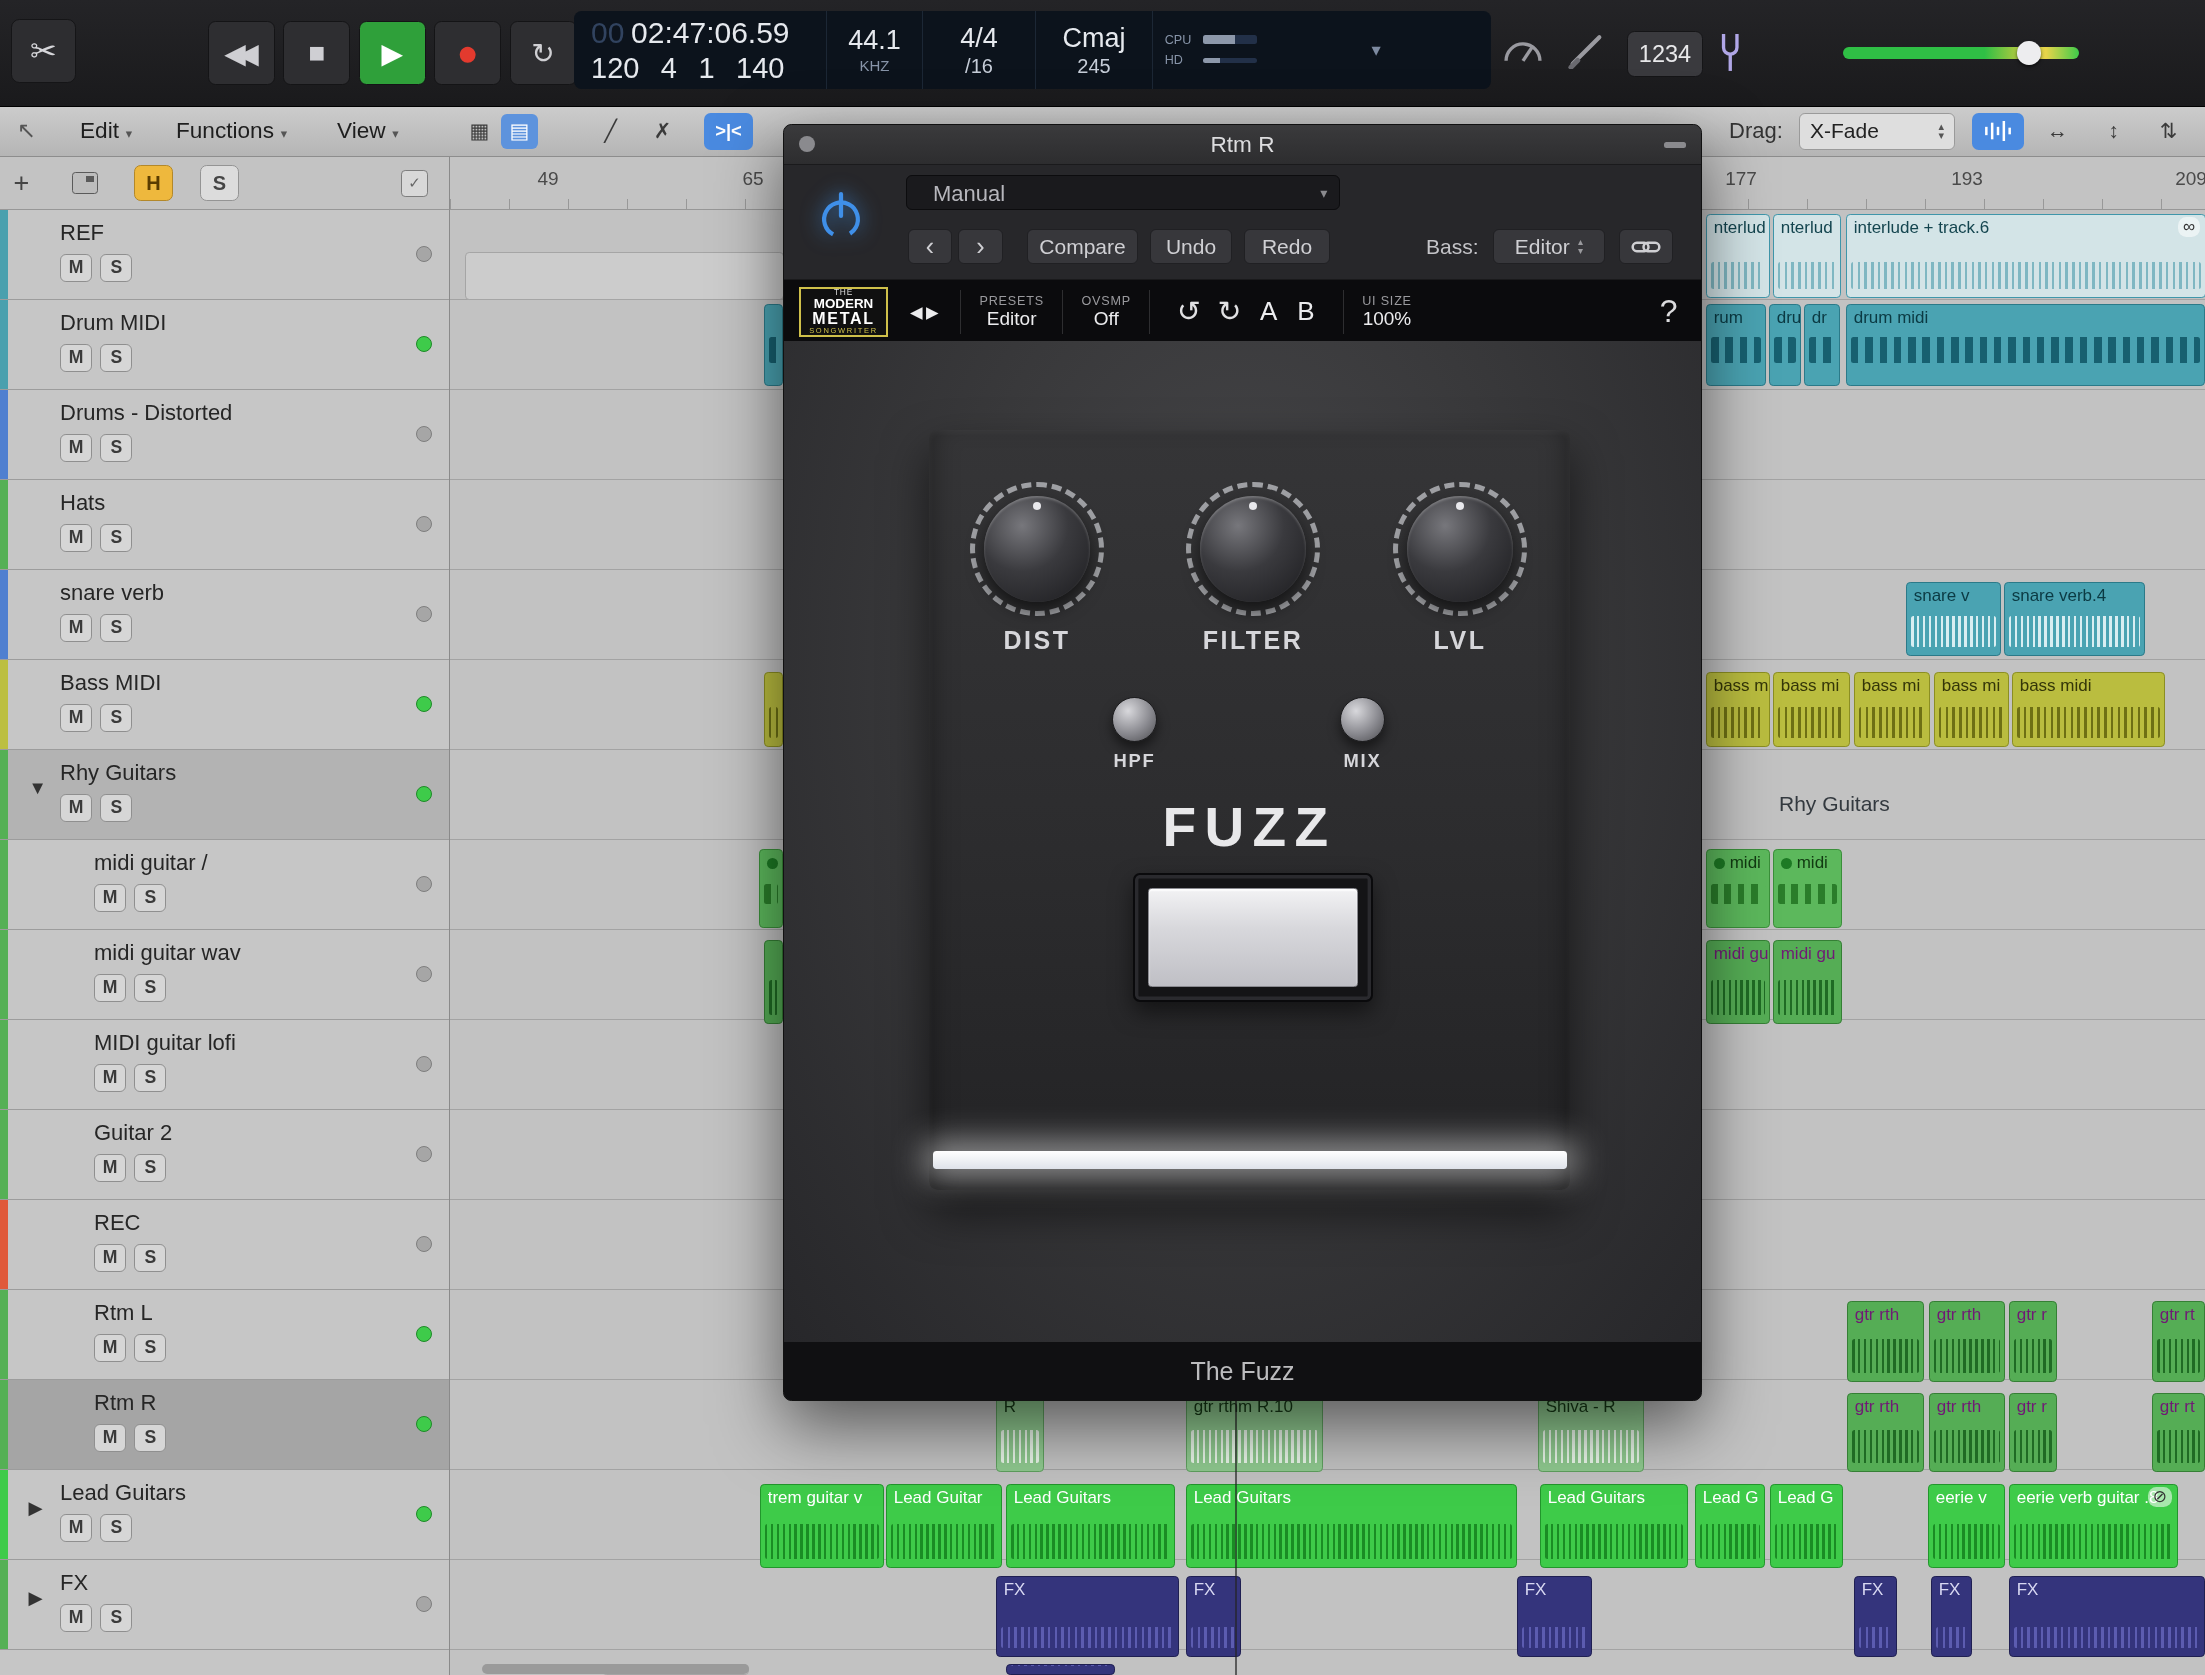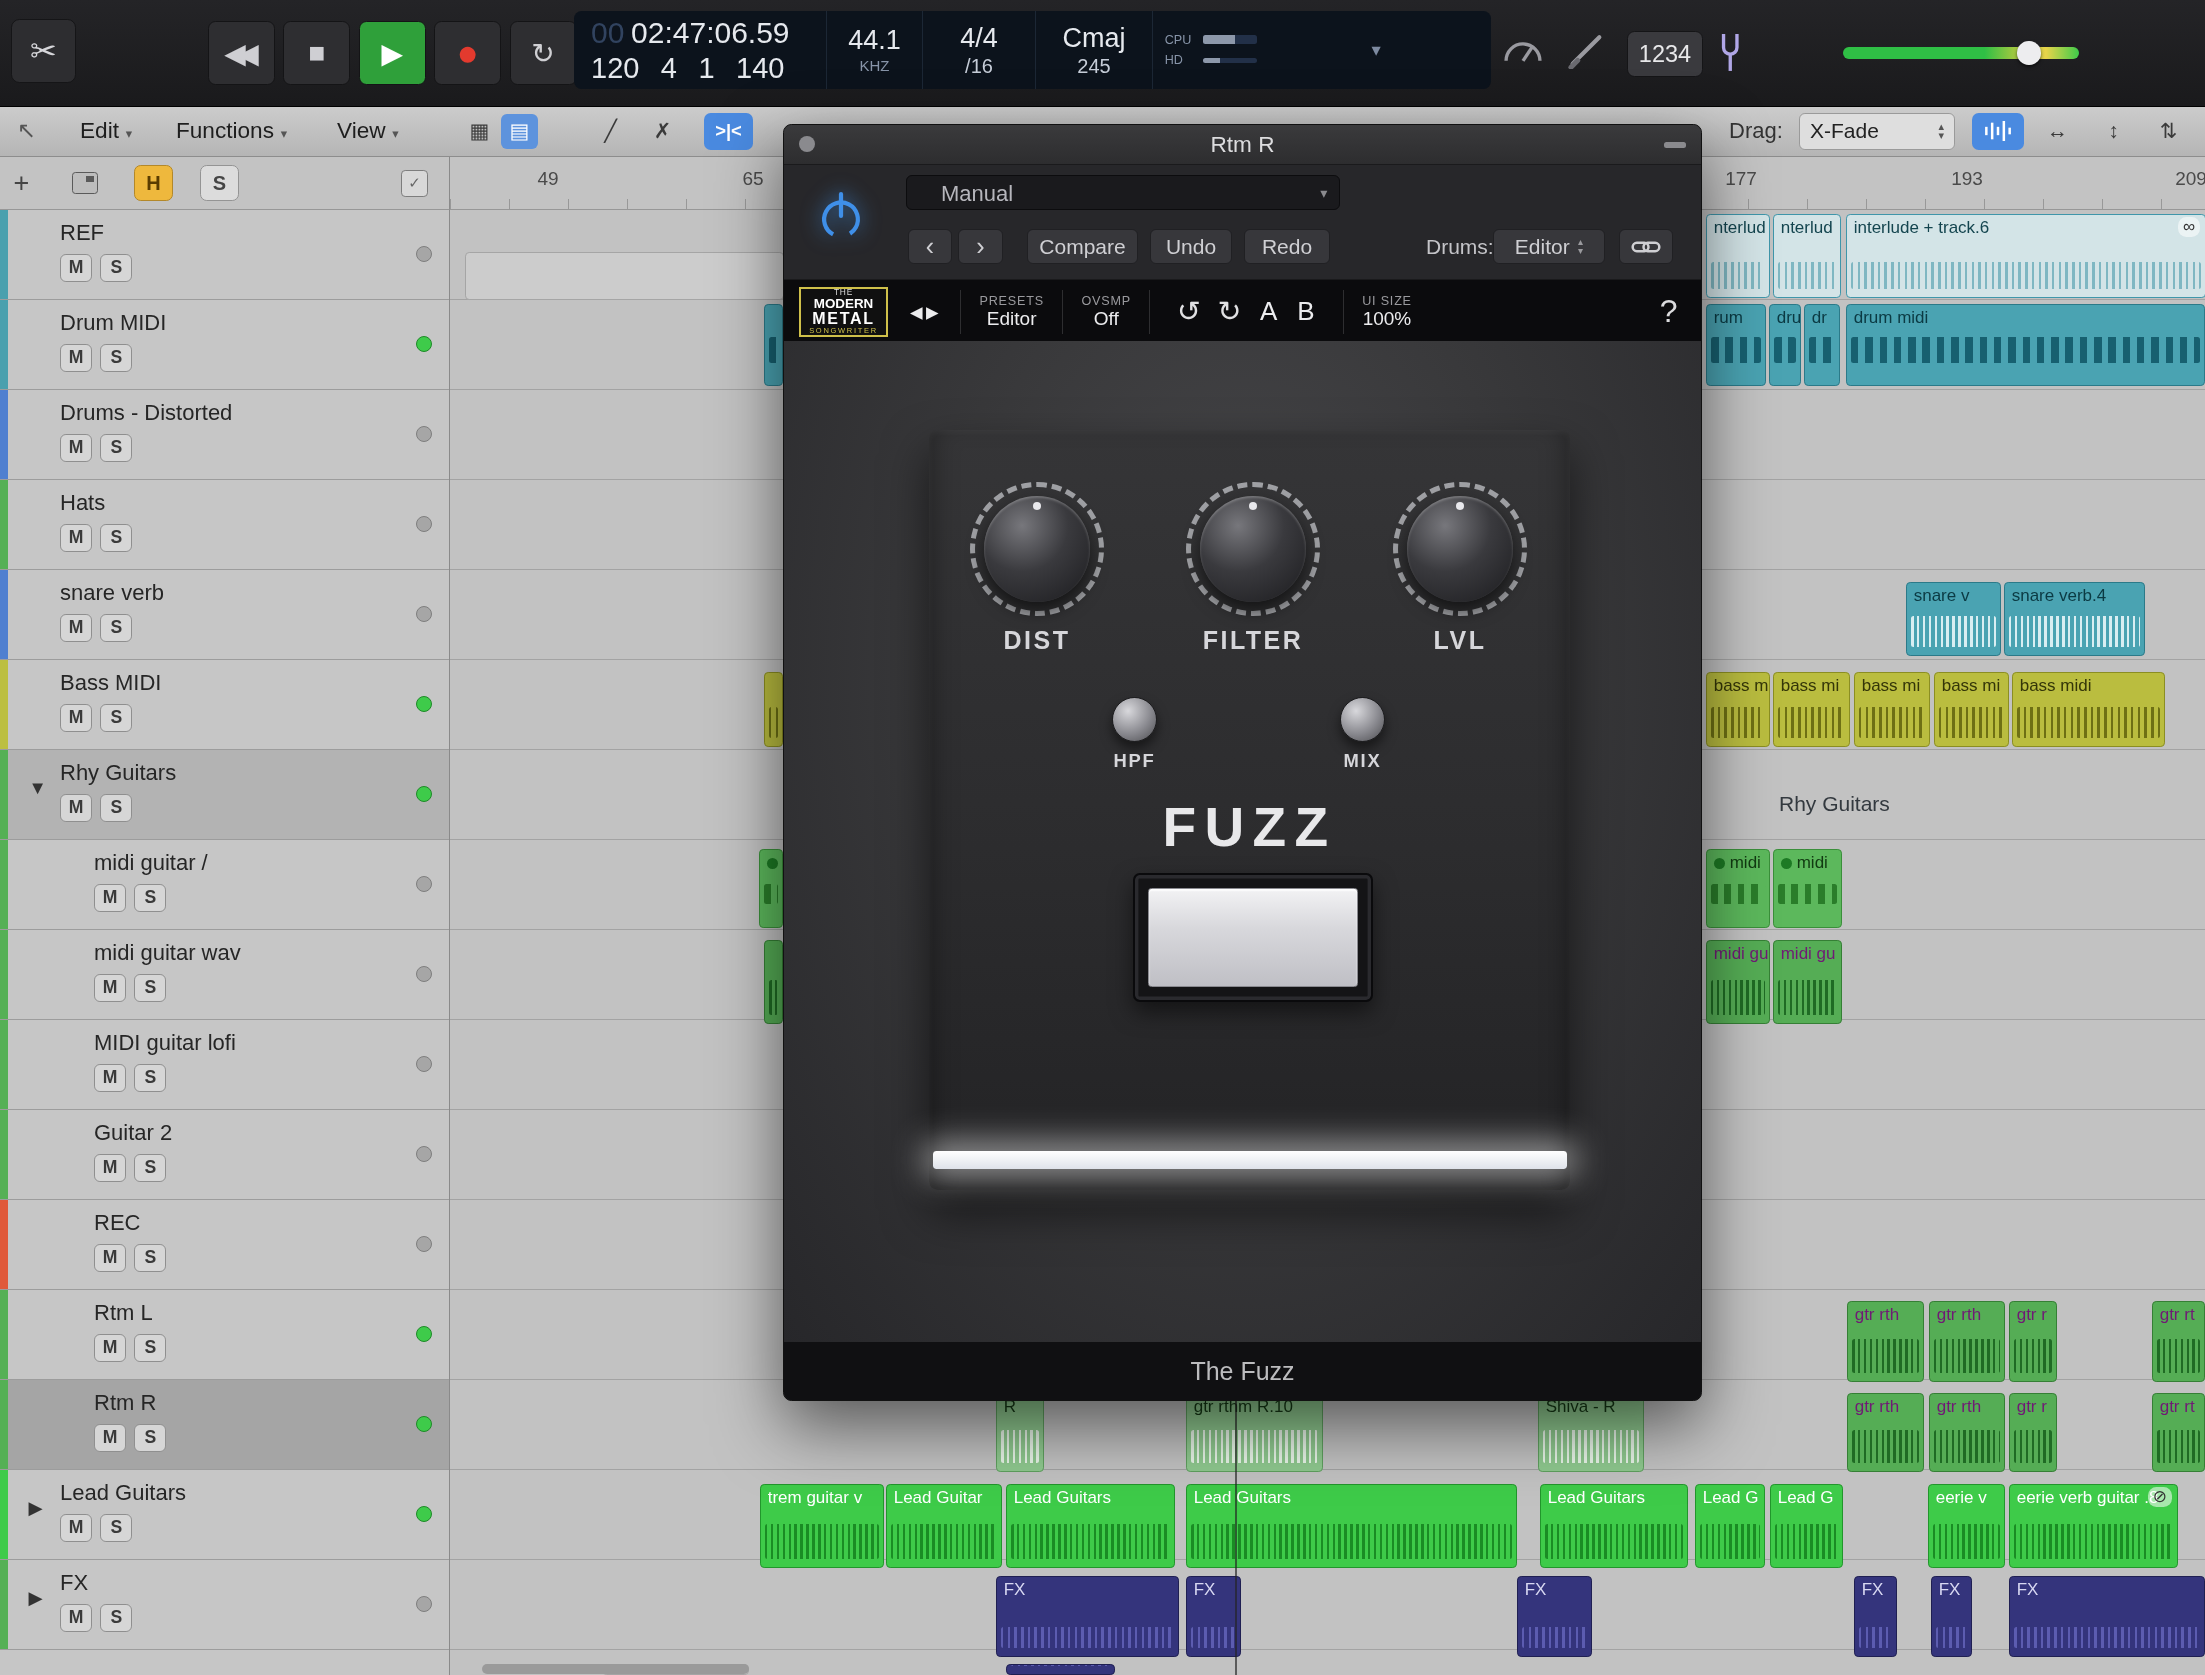--- a/index.html
+++ b/index.html
@@ -147,21 +147,21 @@
   #plugin{position:absolute;left:783px;top:124px;width:919px;height:1277px;background:#242426;
     border:0.8px solid #111;border-radius:8.4px;box-shadow:0 25px 67px rgba(0,0,0,.55);z-index:10;overflow:hidden;box-sizing:border-box;}
   .p-titlebar{position:relative;height:39px;background:linear-gradient(#3a3a3c,#2d2d2f);border-bottom:0.8px solid #1a1a1c;}
   .p-close{position:absolute;left:15px;top:11px;width:16px;height:16px;border-radius:50%;background:#8a8a8e;}
   .p-title{text-align:center;line-height:39px;color:#dcdcde;font-size:22.6px;}
   .p-min{position:absolute;right:15px;top:17px;width:22px;height:5.9px;border-radius:2.5px;background:#8a8a8e;}
   .p-controls{position:relative;height:114px;background:#27272a;border-bottom:0.8px solid #1a1a1c;}
   .p-power{position:absolute;left:30px;top:23.5px;filter:drop-shadow(0 0 10px rgba(64,144,232,.85));}
   .p-preset{position:absolute;left:122px;top:10px;width:434px;height:35px;background:#1a1a1d;
     border:0.8px solid #0c0c0e;border-radius:5.9px;color:#b6b6bc;font-size:22px;line-height:35px;
-    padding-left:34px;box-sizing:border-box;}
+    padding-left:26px;box-sizing:border-box;}
   .p-preset .pchev{position:absolute;right:11.7px;font-size:14.3px;color:#8a8a8e;}
   .p-btn{position:absolute;top:64px;height:35px;background:#37373b;border:0.8px solid #202023;
     border-radius:5.9px;color:#cfcfd3;font-size:21px;display:flex;align-items:center;justify-content:center;box-sizing:border-box;}
   .p-viewlbl{position:absolute;left:642px;top:64px;height:35px;line-height:35px;color:#c4c4c8;font-size:21px;}
   .p-editor{padding:0 8.4px;}
   .p-editor .chevcol{display:flex;flex-direction:column;font-size:10px;line-height:8.4px;color:#9a9a9e;margin-left:8.4px;}
   .p-header{position:relative;height:64px;background:#0b0b0d;border-bottom:0.8px solid #000;display:flex;
     align-items:center;padding:0 15px;box-sizing:border-box;color:#e4e4e6;}
   .p-logo{width:89px;height:50px;border:2.5px solid #cfc04a;box-sizing:border-box;display:flex;
     flex-direction:column;align-items:center;justify-content:center;line-height:1.02;background:#101010;}
@@ -893,21 +893,21 @@
     </div>
     <div class="p-preset">
       <span>Manual</span>
       <span class="pchev">▾</span>
     </div>
     <div class="p-btn" style="left:124px;width:44px;font-size:25px;">‹</div>
     <div class="p-btn" style="left:174px;width:45px;font-size:25px;">›</div>
     <div class="p-btn" style="left:243px;width:111px;">Compare</div>
     <div class="p-btn" style="left:366px;width:82px;">Undo</div>
     <div class="p-btn" style="left:460px;width:86px;">Redo</div>
-    <div class="p-viewlbl">Drums:</div>
+    <div class="p-viewlbl">Bass:</div>
     <div class="p-btn p-editor" style="left:709px;width:112px;">
       <span>Editor</span>
       <span class="chevcol">
           <span>▴</span>
           <span>▾</span>
         </span>
     </div>
     <div class="p-btn" style="left:835px;width:54px;">
       <svg width="30" height="22" viewBox="0 0 36 26">
           <rect x="2" y="8" width="19" height="10" rx="5" fill="none" stroke="#cfcfd3" stroke-width="3"></rect>

